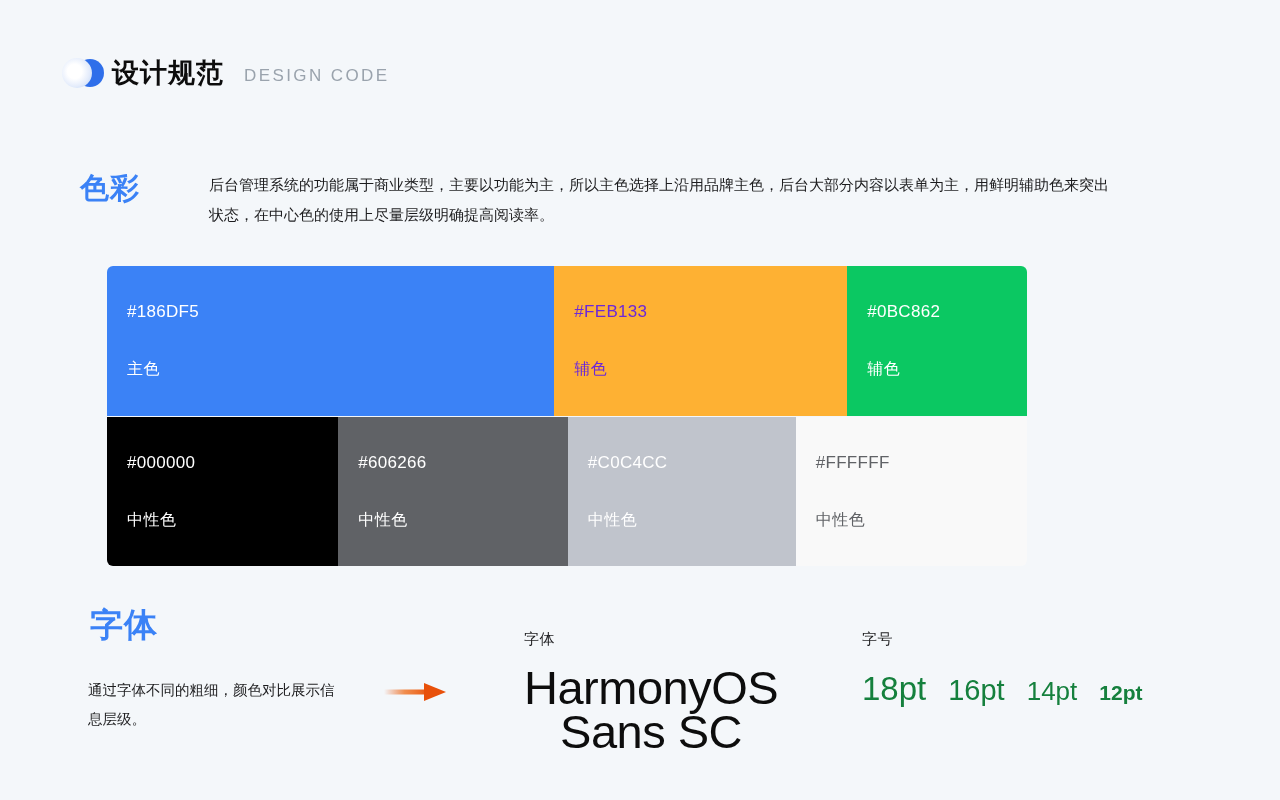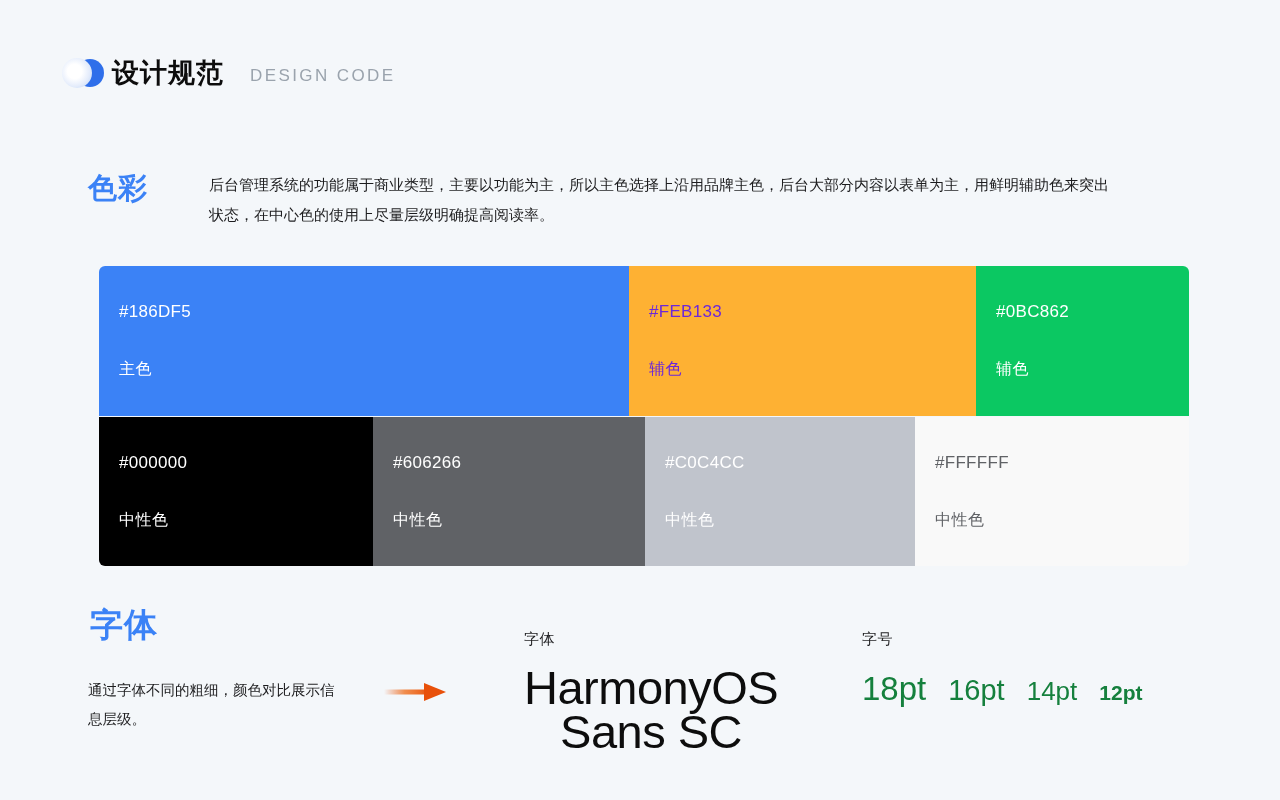--- a/index.html
+++ b/index.html
@@ -61,21 +61,21 @@
     color: #0d0d0d;
     letter-spacing: 1px;
     margin-left: 6px;
     line-height: 1;
   }
 
   .header-subtitle {
     font-size: 17px;
     color: #9aa3ad;
     letter-spacing: 2.4px;
-    margin-left: 26px;
+    margin-left: 20px;
     line-height: 1;
     padding-top: 4px;
   }
 
   
   .section-heading {
     font-size: 29px;
     font-weight: bold;
     color: #3b82f6;
     letter-spacing: 1px;
@@ -85,21 +85,21 @@
   
   .color-section {
     position: absolute;
     left: 0;
     top: 0;
     width: 1280px;
   }
 
   .color-heading {
     position: absolute;
-    left: 88px;
+    left: 80px;
     top: 174px;
   }
 
   .color-desc {
     position: absolute;
     left: 209px;
     top: 170px;
     width: 910px;
     font-size: 15px;
     line-height: 30px;
@@ -110,22 +110,22 @@
   .swatch-grid {
     position: absolute;
     left: 90px;
     top: 266px;
     width: 1090px;
     height: 300px;
   }
 
   .swatch-row {
     position: absolute;
-    left: 9px;
-    width: 1090px;
+    left: 17px;
+    width: 920px;
     display: flex;
   }
   .swatch-row-top { top: 0; height: 150px; }
   .swatch-row-bottom { top: 151px; height: 149px; }
 
   .swatch {
     position: relative;
     height: 100%;
     overflow: hidden;
   }

